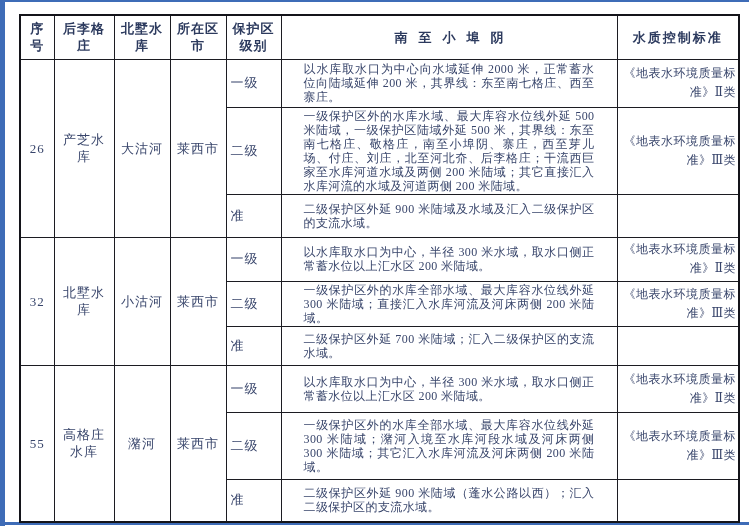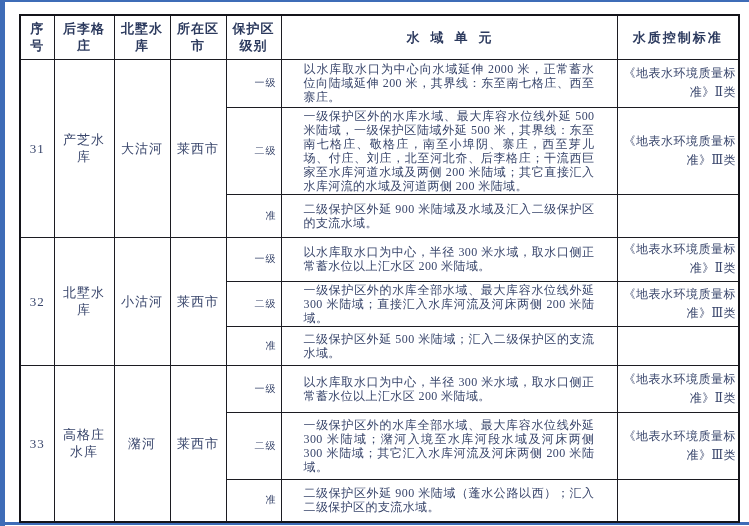--- a/index.html
+++ b/index.html
@@ -28,21 +28,21 @@
   th{
     font-size:13px;font-weight:bold;color:#2c3a5e;
     text-align:center;letter-spacing:1px;line-height:17px;
   }
   th.scope-h{letter-spacing:0.85em;text-indent:0.85em;}
   th.std-h{letter-spacing:2px;margin-top:20px;}
   .preline{white-space:pre-line;}
   td.c-no,td.c-unit,td.c-river,td.c-city{
     text-align:center;font-size:13px;line-height:17px;letter-spacing:1px;
   }
-  td.c-level{text-align:right;font-size:10px;letter-spacing:1px;}
+  td.c-level{text-align:left;font-size:13px;letter-spacing:1px;}
   td.c-scope{
     font-size:12px;line-height:14px;letter-spacing:0.4px;
     text-align:justify;text-justify:inter-ideograph;
     padding:1px 22px;
   }
   td.c-std{
     font-size:12px;line-height:19px;letter-spacing:0.5px;
     padding:2px 2px 2px 3px;text-align:right;
   }
   tr.h44{height:44px;} tr.h48{height:48px;} tr.h84{height:84px;}
@@ -68,28 +68,28 @@
   </colgroup>
   <thead>
     <tr class="h44">
       <th class="preline">序
 号</th>
       <th>后李格庄</th>
       <th>北墅水库</th>
       <th>所在区市</th>
       <th class="preline">保护区
 级别</th>
-      <th class="scope-h">水域单元</th>
+      <th class="scope-h">南至小埠阴</th>
       <th class="std-h">水质控制标准</th>
     </tr>
   </thead>
   <tbody>
 
     <tr class="h48">
-      <td class="c-no" rowspan="3">31</td>
+      <td class="c-no" rowspan="3">26</td>
       <td class="c-unit" rowspan="3">产芝水库</td>
       <td class="c-river" rowspan="3">大沽河</td>
       <td class="c-city" rowspan="3">莱西市</td>
       <td class="c-level">一级</td>
       <td class="c-scope">以水库取水口为中心向水域延伸 2000 米，正常蓄水位向陆域延伸 200 米，其界线：东至南七格庄、西至寨庄。</td>
       <td class="c-std">《地表水环境质量标准》Ⅱ类</td>
     </tr>
     <tr class="h84">
       <td class="c-level">二级</td>
       <td class="c-scope">一级保护区外的水库水域、最大库容水位线外延 500 米陆域，一级保护区陆域外延 500 米，其界线：东至南七格庄、敬格庄，南至小埠阴、寨庄，西至芽儿场、付庄、刘庄，北至河北夼、后李格庄；干流西巨家至水库河道水域及两侧 200 米陆域；其它直接汇入水库河流的水域及河道两侧 200 米陆域。</td>
@@ -110,26 +110,26 @@
       <td class="c-scope">以水库取水口为中心，半径 300 米水域，取水口侧正常蓄水位以上汇水区 200 米陆域。</td>
       <td class="c-std">《地表水环境质量标准》Ⅱ类</td>
     </tr>
     <tr class="h43">
       <td class="c-level">二级</td>
       <td class="c-scope">一级保护区外的水库全部水域、最大库容水位线外延 300 米陆域；直接汇入水库河流及河床两侧 200 米陆域。</td>
       <td class="c-std">《地表水环境质量标准》Ⅲ类</td>
     </tr>
     <tr class="h39">
       <td class="c-level">准</td>
-      <td class="c-scope">二级保护区外延 500 米陆域；汇入二级保护区的支流水域。</td>
+      <td class="c-scope">二级保护区外延 700 米陆域；汇入二级保护区的支流水域。</td>
       <td class="c-std"></td>
     </tr>
 
     <tr class="h47">
-      <td class="c-no" rowspan="3">33</td>
+      <td class="c-no" rowspan="3">55</td>
       <td class="c-unit preline" rowspan="3">高格庄
 水库</td>
       <td class="c-river" rowspan="3">潴河</td>
       <td class="c-city" rowspan="3">莱西市</td>
       <td class="c-level">一级</td>
       <td class="c-scope">以水库取水口为中心，半径 300 米水域，取水口侧正常蓄水位以上汇水区 200 米陆域。</td>
       <td class="c-std">《地表水环境质量标准》Ⅱ类</td>
     </tr>
     <tr class="h67">
       <td class="c-level">二级</td>

